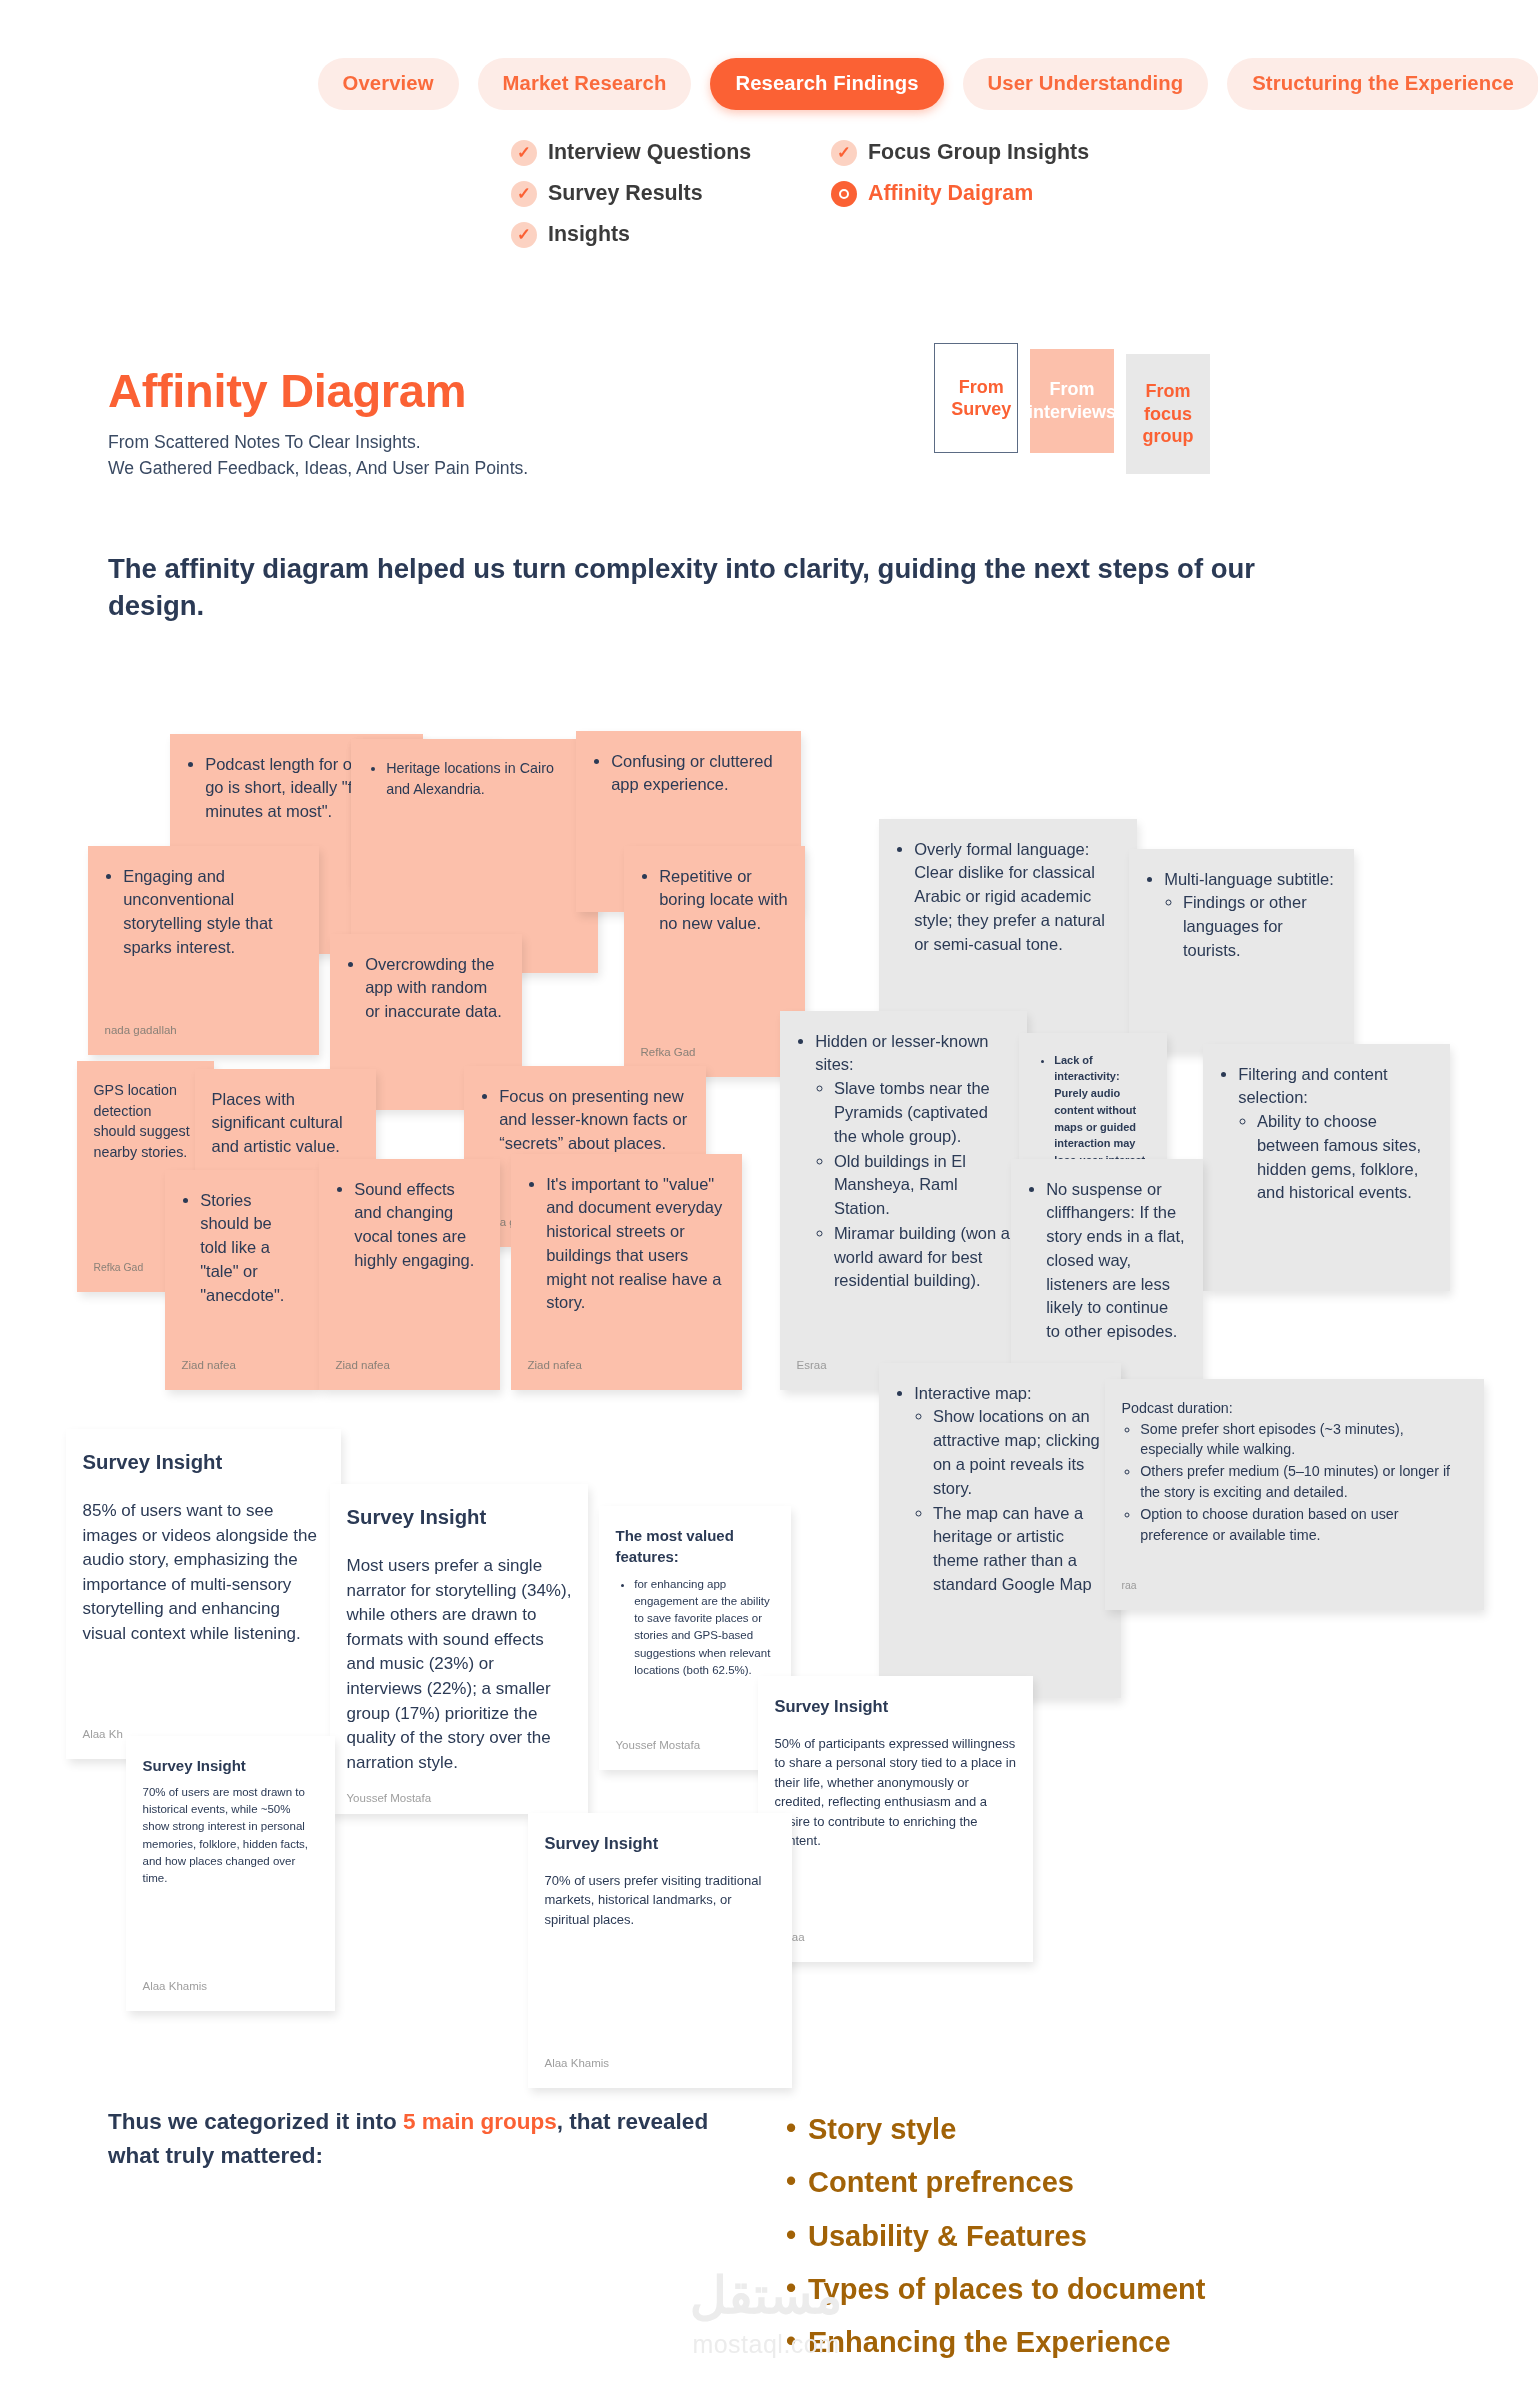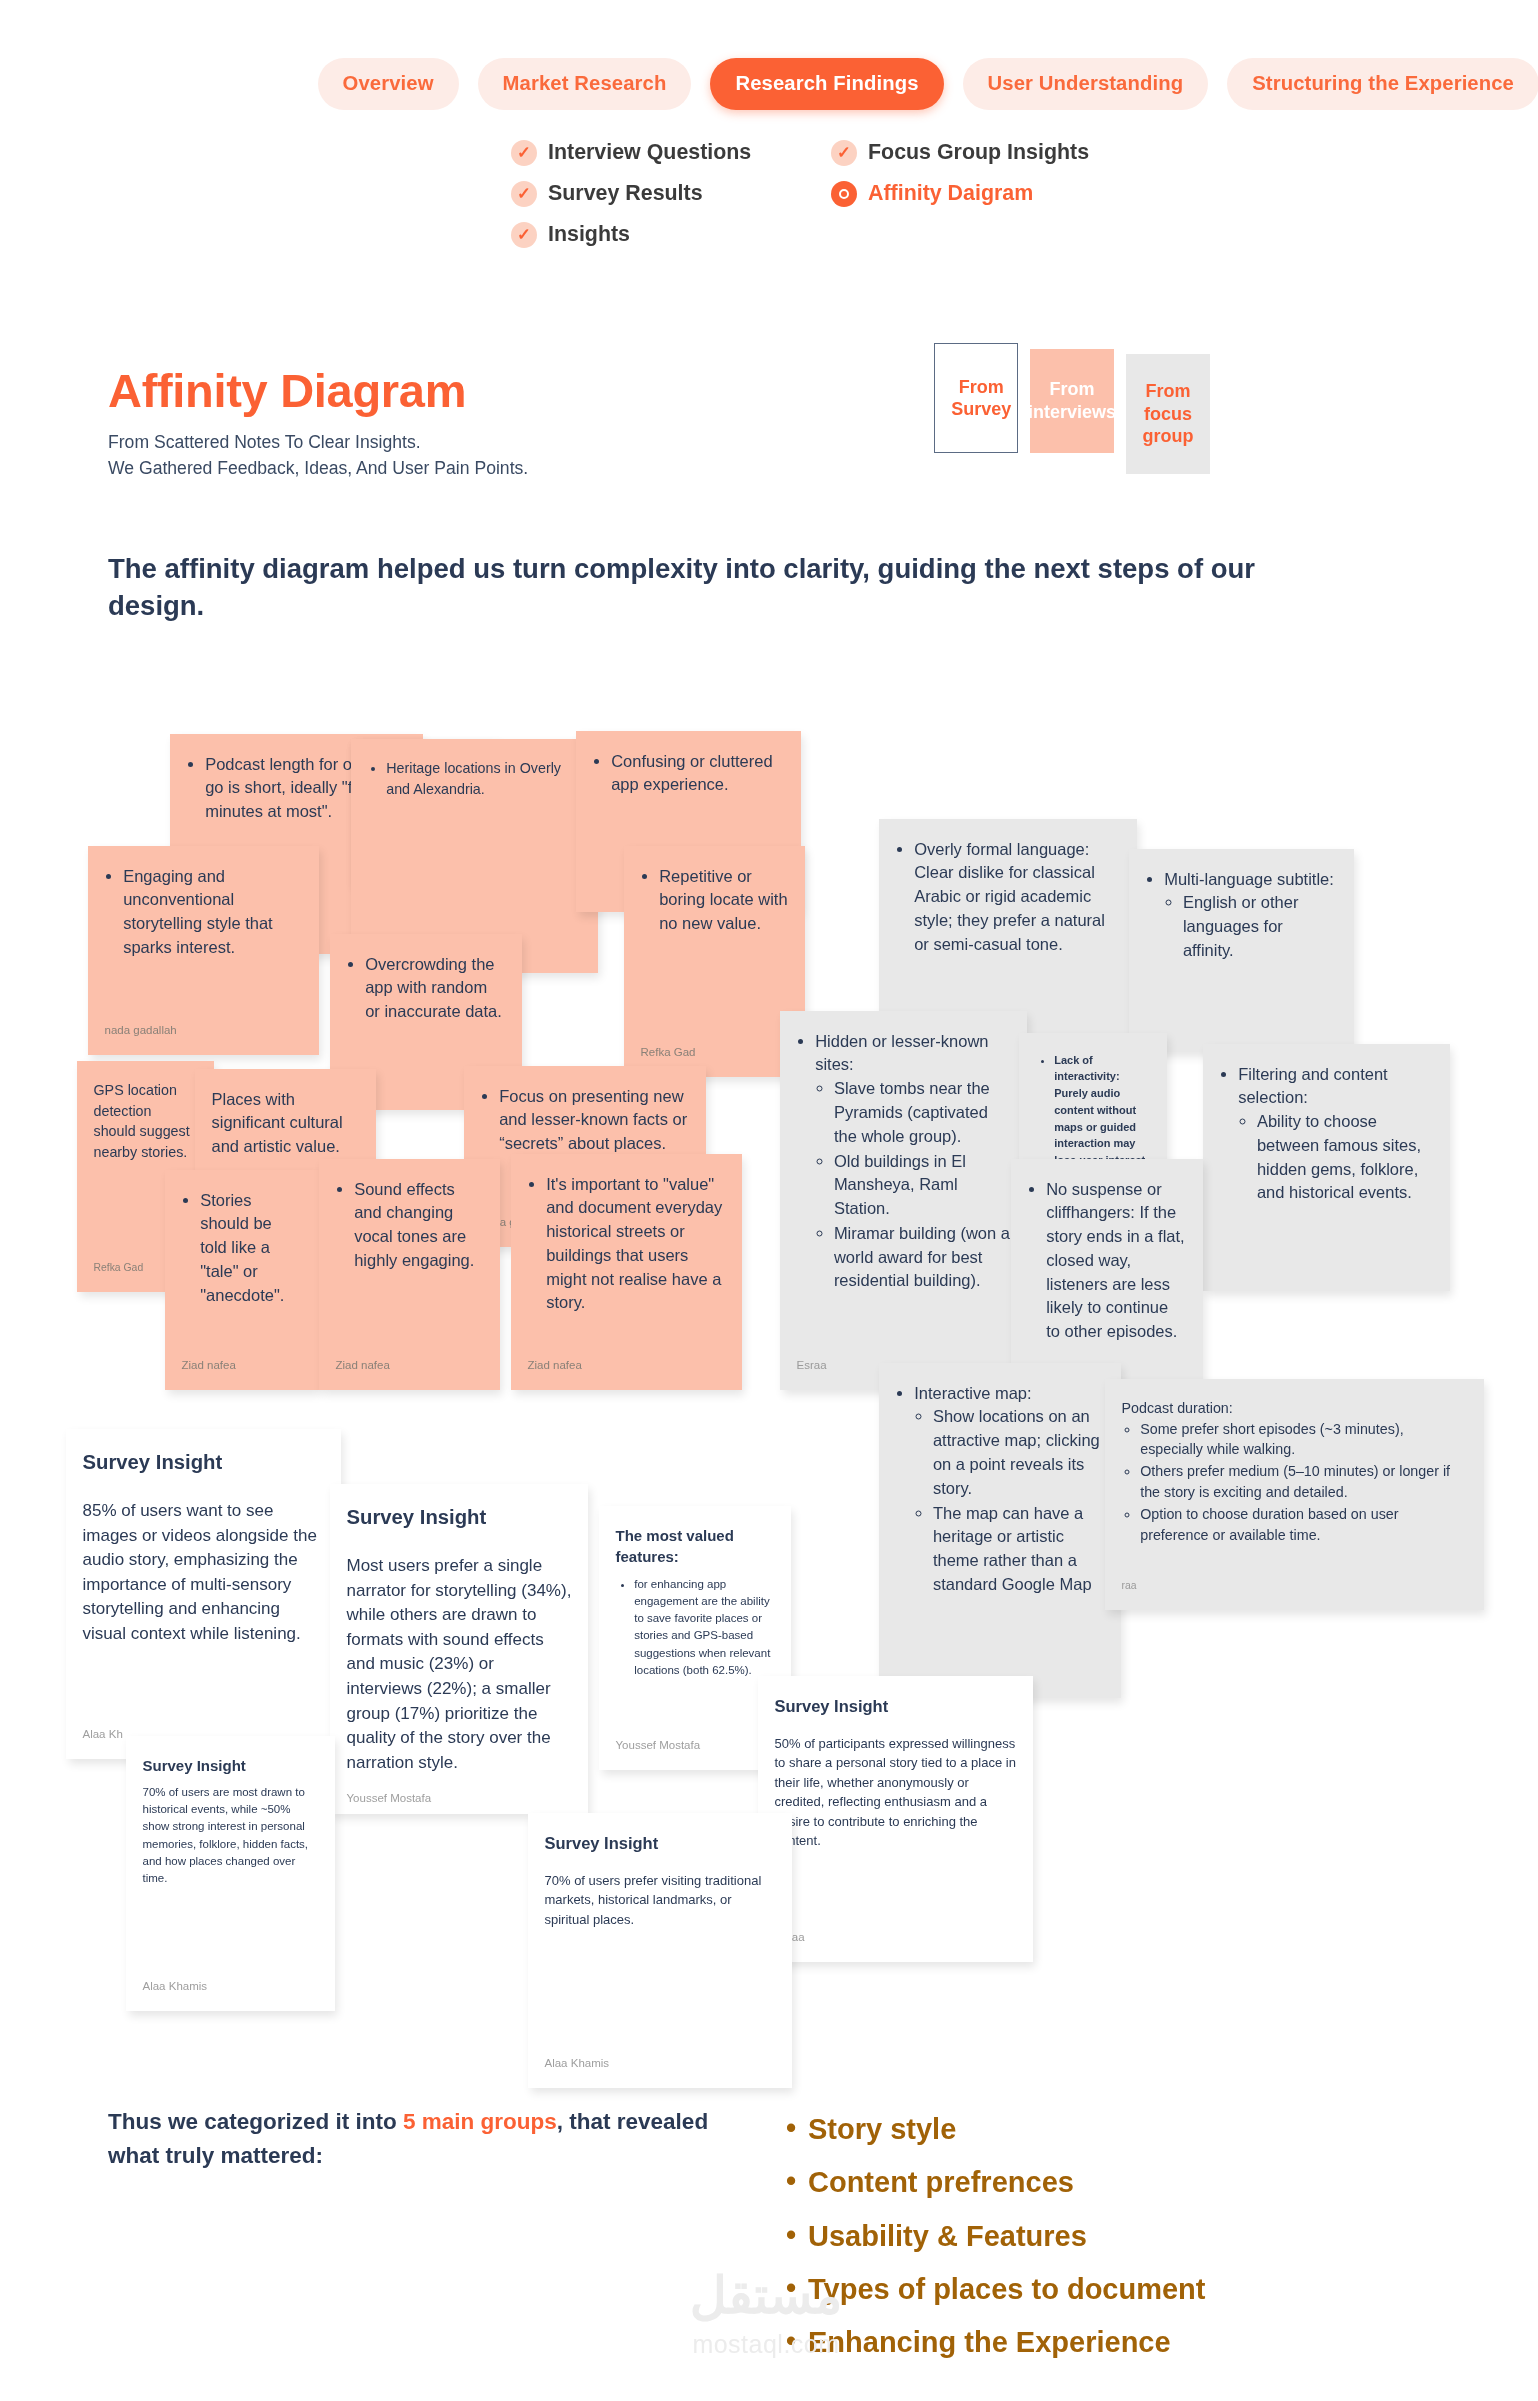--- a/index.html
+++ b/index.html
@@ -200,21 +200,21 @@
       <div>
         <ul>
           <li>Interactive map to easily locate places.</li>
         </ul>
       </div>
       <div class="author">da</div>
     </div>
     <div class="note pink med" style="left: 351px; top: 739px; width: 247px; height: 234px;">
       <div>
         <ul>
-          <li>Heritage locations in Overly and Alexandria.</li>
+          <li>Heritage locations in Cairo and Alexandria.</li>
         </ul>
       </div>
       <div class="author">nada gadallah</div>
     </div>
     <div class="note pink" style="left: 576px; top: 731px; width: 225px; height: 181px; align-items: center;">
       <div>
         <ul>
           <li>Confusing or cluttered app experience.</li>
         </ul>
       </div>
@@ -293,21 +293,21 @@
         <ul>
           <li>Overly formal language: Clear dislike for classical Arabic or rigid academic style; they prefer a natural or semi-casual tone.</li>
         </ul>
       </div>
       <div class="author"></div>
     </div>
     <div class="note grey" style="left: 1129px; top: 849px; width: 225px; height: 203px;">
       <div>
         <ul>
           <li>Multi-language subtitle:<ul>
-              <li>English or other languages for affinity.</li>
+              <li>Findings or other languages for tourists.</li>
             </ul></li>
         </ul>
       </div>
       <div class="author"></div>
     </div>
     <div class="note grey" style="left: 780px; top: 1011px; width: 247px; height: 379px;">
       <div>
         <ul>
           <li>Hidden or lesser-known sites:<ul>
               <li>Slave tombs near the Pyramids (captivated the whole group).</li>

